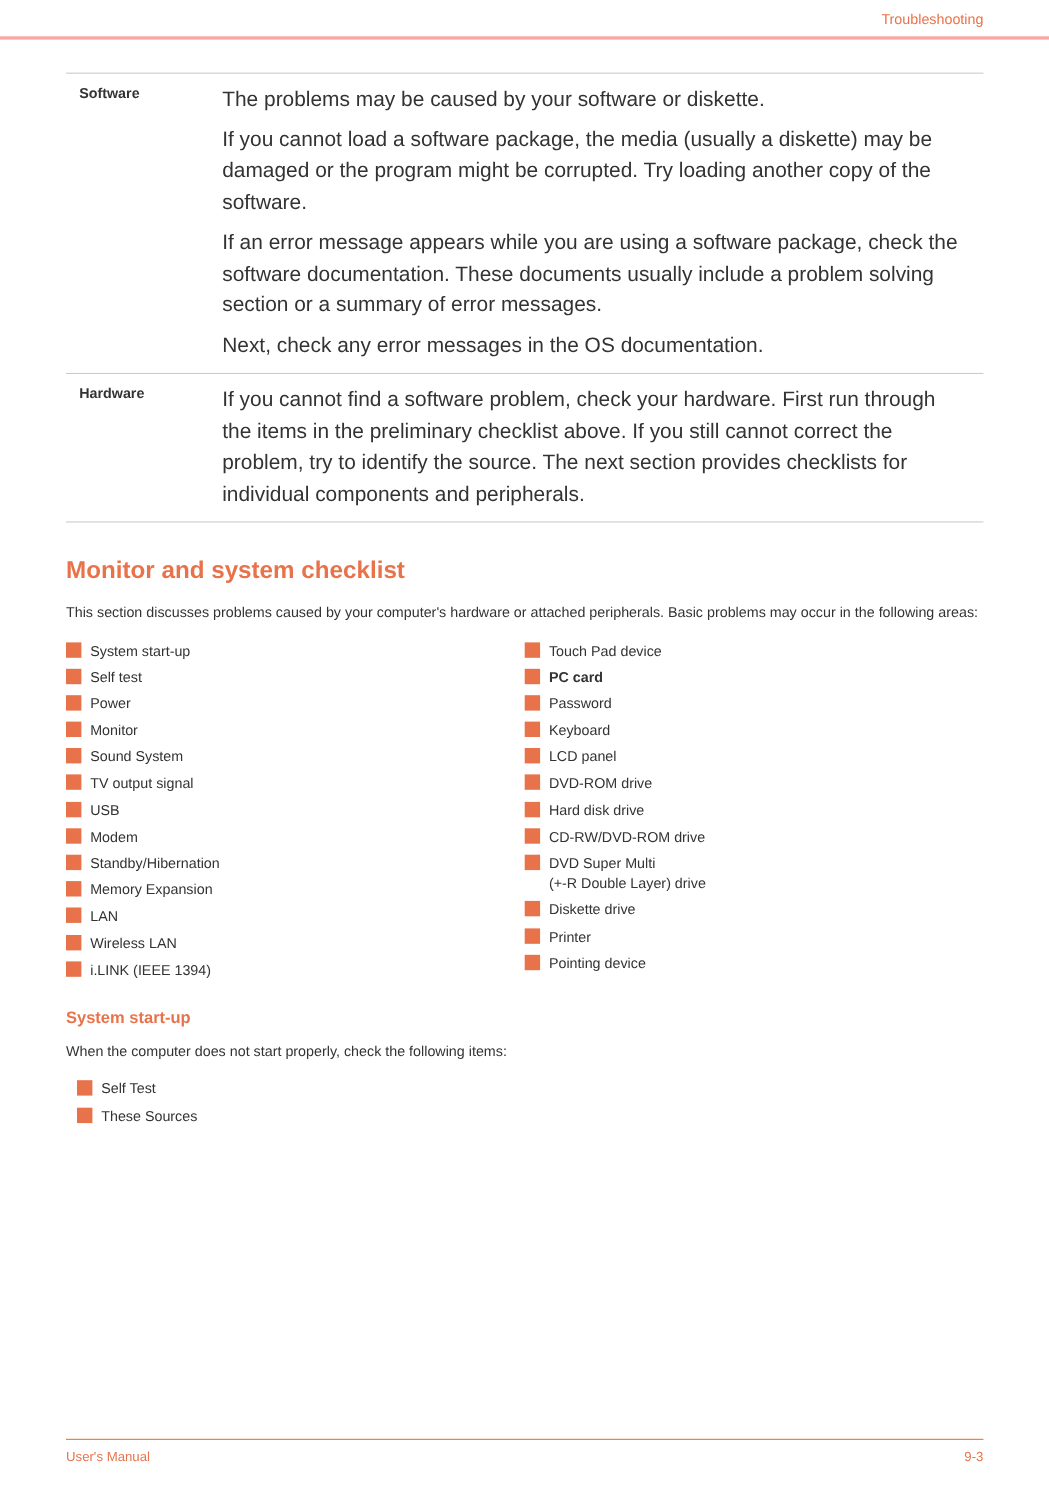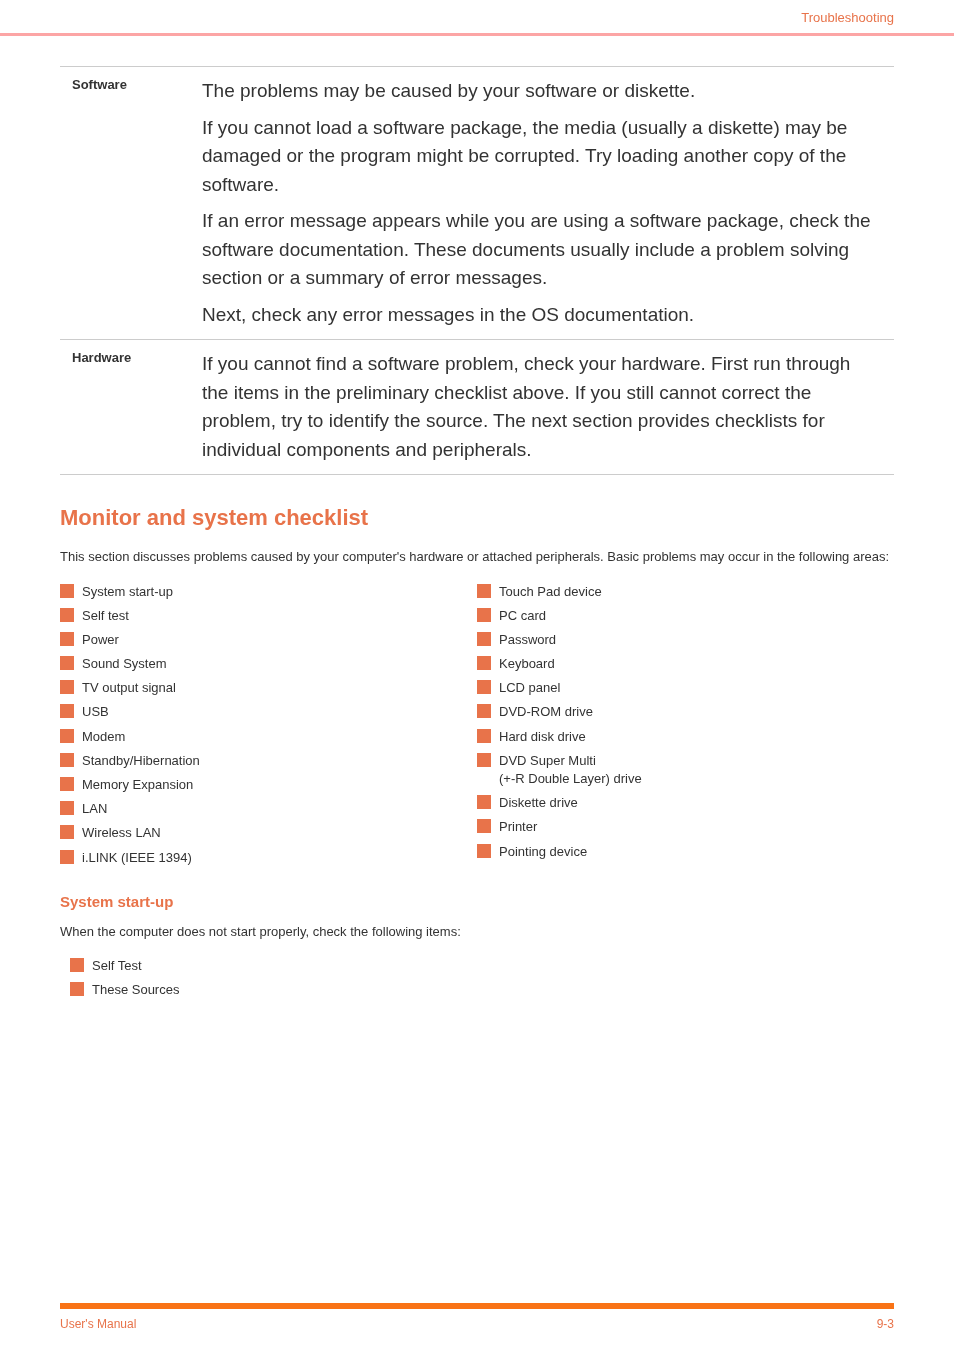--- a/index.html
+++ b/index.html
@@ -128,21 +128,21 @@
     }
 
     
     .page-footer {
       position: absolute;
       bottom: 20px;
       left: 60px;
       right: 60px;
       display: flex;
       justify-content: space-between;
-      border-top: 6px solid #f97316;
+      border-top: 1px solid #f97316;
       padding-top: 8px;
       font-size: 12px;
       color: #e8734a;
     }
   </style>
 </head>
 <body>
 
 <div class="page-header">
   <span class="page-header-title">Troubleshooting</span>
@@ -183,20 +183,24 @@
           <div class="list-item">
             <span class="list-bullet"></span>
             <span>Self test</span>
           </div>
           <div class="list-item">
             <span class="list-bullet"></span>
             <span>Power</span>
           </div>
           <div class="list-item">
             <span class="list-bullet"></span>
+            <span>Monitor</span>
+          </div>
+          <div class="list-item">
+            <span class="list-bullet"></span>
             <span>Sound System</span>
           </div>
           <div class="list-item">
             <span class="list-bullet"></span>
             <span>TV output signal</span>
           </div>
           <div class="list-item">
             <span class="list-bullet"></span>
             <span>USB</span>
           </div>
@@ -225,41 +229,45 @@
             <span>i.LINK (IEEE 1394)</span>
           </div>
         </div>
       <div class="list-col" id="right-list-col">
           <div class="list-item">
             <span class="list-bullet"></span>
             <span style="white-space: pre-line;">Touch Pad device</span>
           </div>
           <div class="list-item">
             <span class="list-bullet"></span>
-            <span style="white-space: pre-line;">PC card</span>
+            <span style="white-space: pre-line; font-weight: bold;">PC card</span>
           </div>
           <div class="list-item">
             <span class="list-bullet"></span>
             <span style="white-space: pre-line;">Password</span>
           </div>
           <div class="list-item">
             <span class="list-bullet"></span>
             <span style="white-space: pre-line;">Keyboard</span>
           </div>
           <div class="list-item">
             <span class="list-bullet"></span>
             <span style="white-space: pre-line;">LCD panel</span>
           </div>
           <div class="list-item">
             <span class="list-bullet"></span>
             <span style="white-space: pre-line;">DVD-ROM drive</span>
           </div>
           <div class="list-item">
             <span class="list-bullet"></span>
             <span style="white-space: pre-line;">Hard disk drive</span>
+          </div>
+          <div class="list-item">
+            <span class="list-bullet"></span>
+            <span style="white-space: pre-line;">CD-RW/DVD-ROM drive</span>
           </div>
           <div class="list-item">
             <span class="list-bullet"></span>
             <span style="white-space: pre-line;">DVD Super Multi
 (+-R Double Layer) drive</span>
           </div>
           <div class="list-item">
             <span class="list-bullet"></span>
             <span style="white-space: pre-line;">Diskette drive</span>
           </div>

